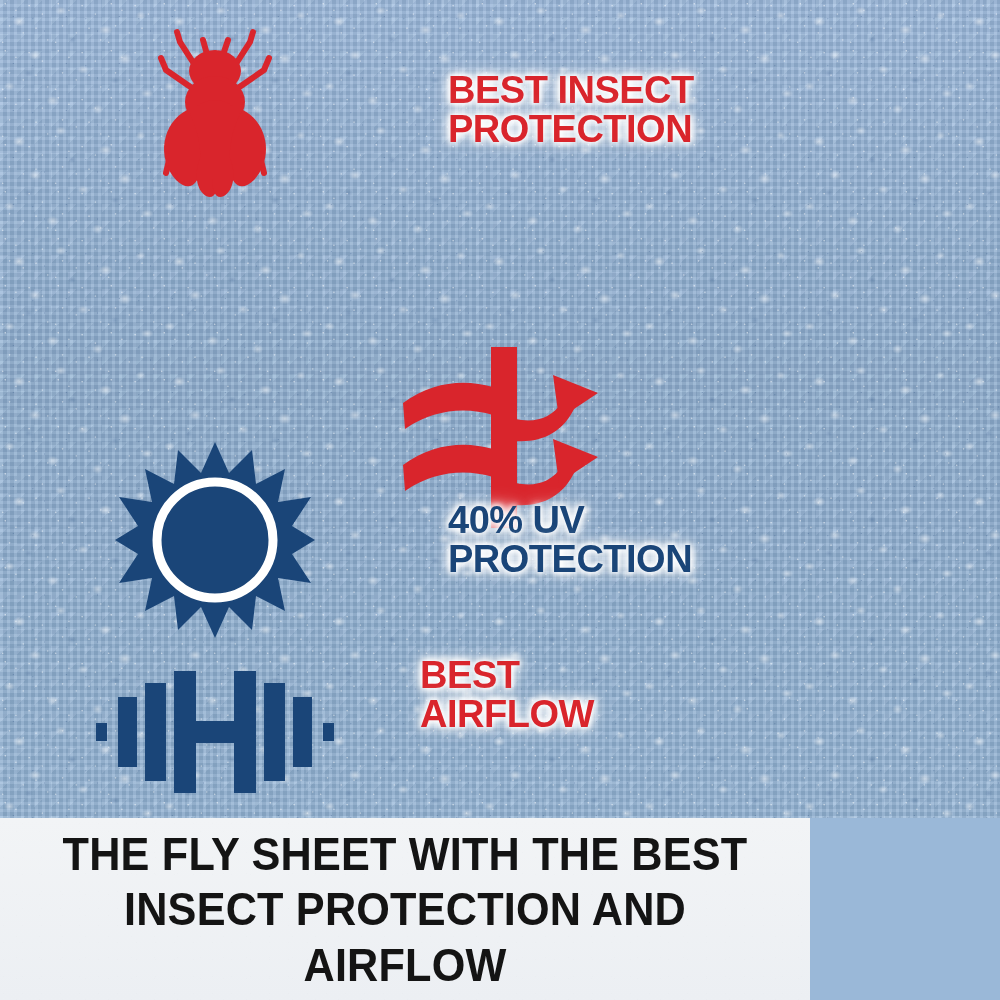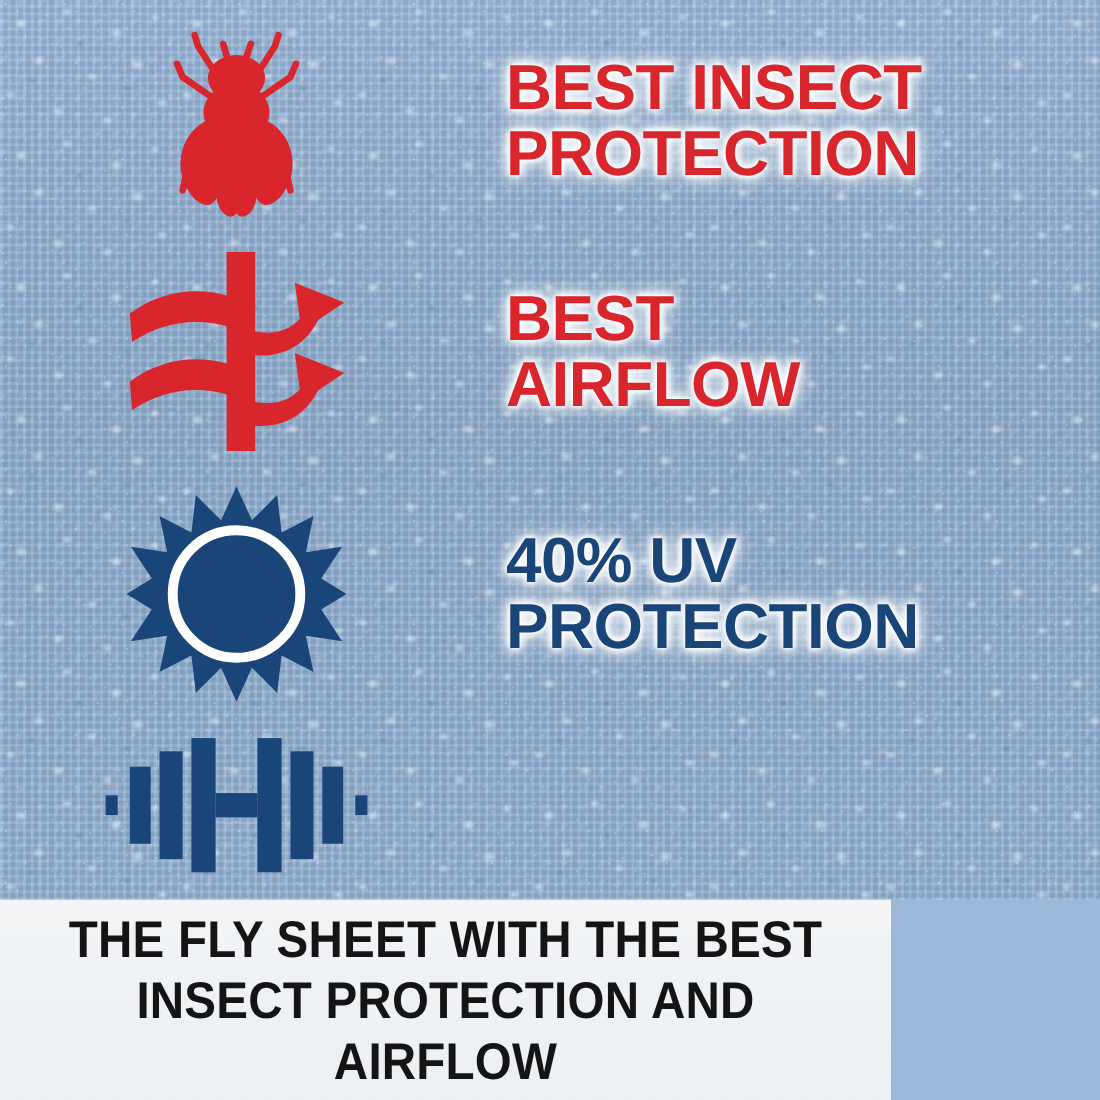--- a/index.html
+++ b/index.html
@@ -91,24 +91,24 @@
     align-items: center;
     justify-content: center;
     flex: 0 0 430px;
   }
   .text-cell {
     flex: 1 1 auto;
     padding-left: 14px;
   }
 
   .feature-label {
-    margin: 16px;
+    margin: 4px;
     font-family: "Liberation Sans", sans-serif;
     font-weight: 700;
-    font-size: 58px;
+    font-size: 38px;
     line-height: 1.03;
     letter-spacing: -0.5px;
     white-space: pre-line;
   }
   .label-red {
     color: #d9252c;
     text-shadow:
       0 0 6px #ffffff, 0 0 6px #ffffff, 0 0 10px #ffffff,
       0 0 14px rgba(255,255,255,0.95), 0 0 20px rgba(255,255,255,0.8);
   }
@@ -189,21 +189,21 @@
           <path d="M90 140 C96 155 94 172 84 178 C76 182 72 174 72 160 L72 140 Z"></path>
         </g>
       </svg>
     </div>
     <div class="text-cell">
       <p class="feature-label label-red">BEST INSECT
 PROTECTION</p>
     </div>
   </div>
 
-  <div class="feature-row" style="top:222px;height:195px;">
+  <div class="feature-row" style="top:222px;height:195px;flex-direction:column;">
     <div class="icon-cell">
       <svg width="215" height="185" viewBox="0 0 215 185">
         <g fill="#d9252c">
 
           <rect x="98" y="2" width="26" height="181"></rect>
 
           <path d="M10 58 C40 36 72 34 100 42 L100 70 C72 62 42 64 12 84 Z"></path>
 
           <path d="M10 120 C40 98 72 96 100 104 L100 132 C72 124 42 126 12 146 Z"></path>
 

